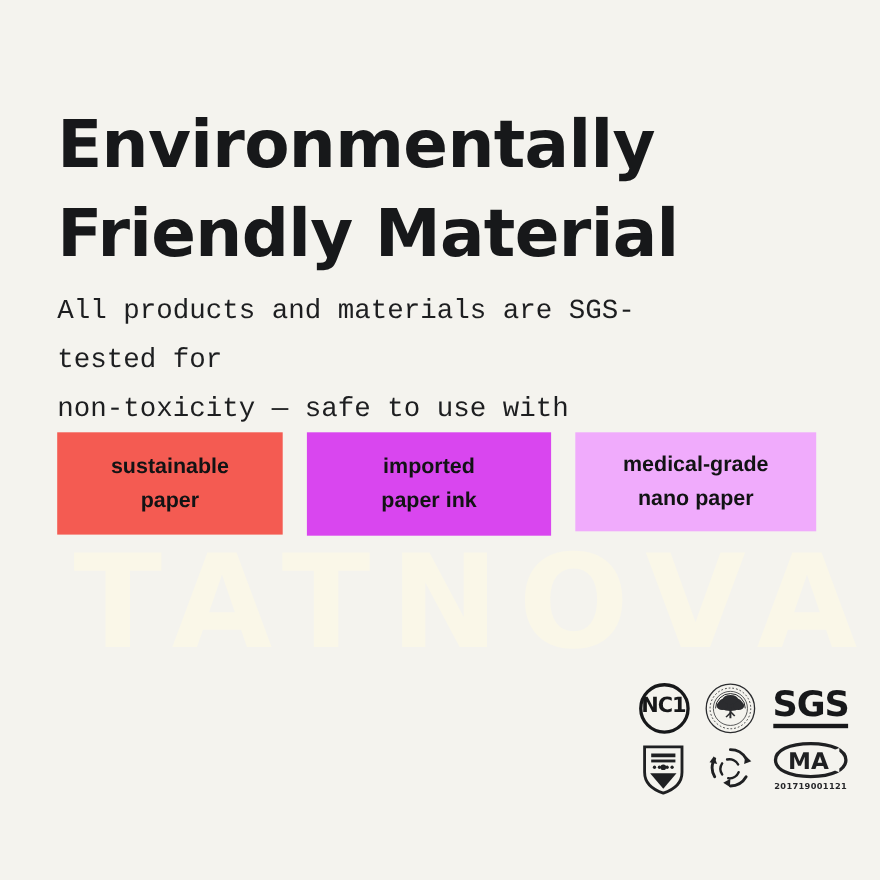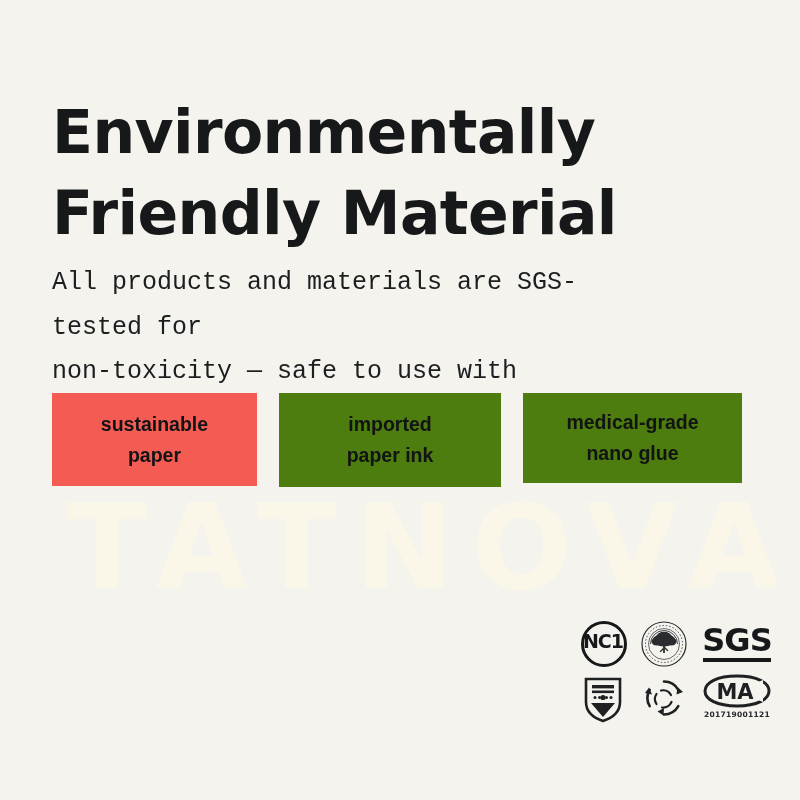--- a/index.html
+++ b/index.html
@@ -203,28 +203,28 @@
     <span class="sl">non-toxicity — safe to use with confidence.</span>
   </p>
 
   <div class="tag-row">
 
     <div class="tag tag-0" style="background:#f45b52">
       <span>sustainable</span>
       <span>paper</span>
     </div>
 
-    <div class="tag tag-1" style="background:#4d7c0f">
+    <div class="tag tag-1" style="background:#d946ef">
       <span>imported</span>
       <span>paper ink</span>
     </div>
 
-    <div class="tag tag-2" style="background:#4d7c0f">
+    <div class="tag tag-2" style="background:#f0abfc">
       <span>medical-grade</span>
-      <span>nano glue</span>
+      <span>nano paper</span>
     </div>
 
   </div>
 
   <div class="certs">
 
     <div class="cert-row row-1">
 
       <div class="cert-cell cell-w1">
         <div class="nc1-badge">

